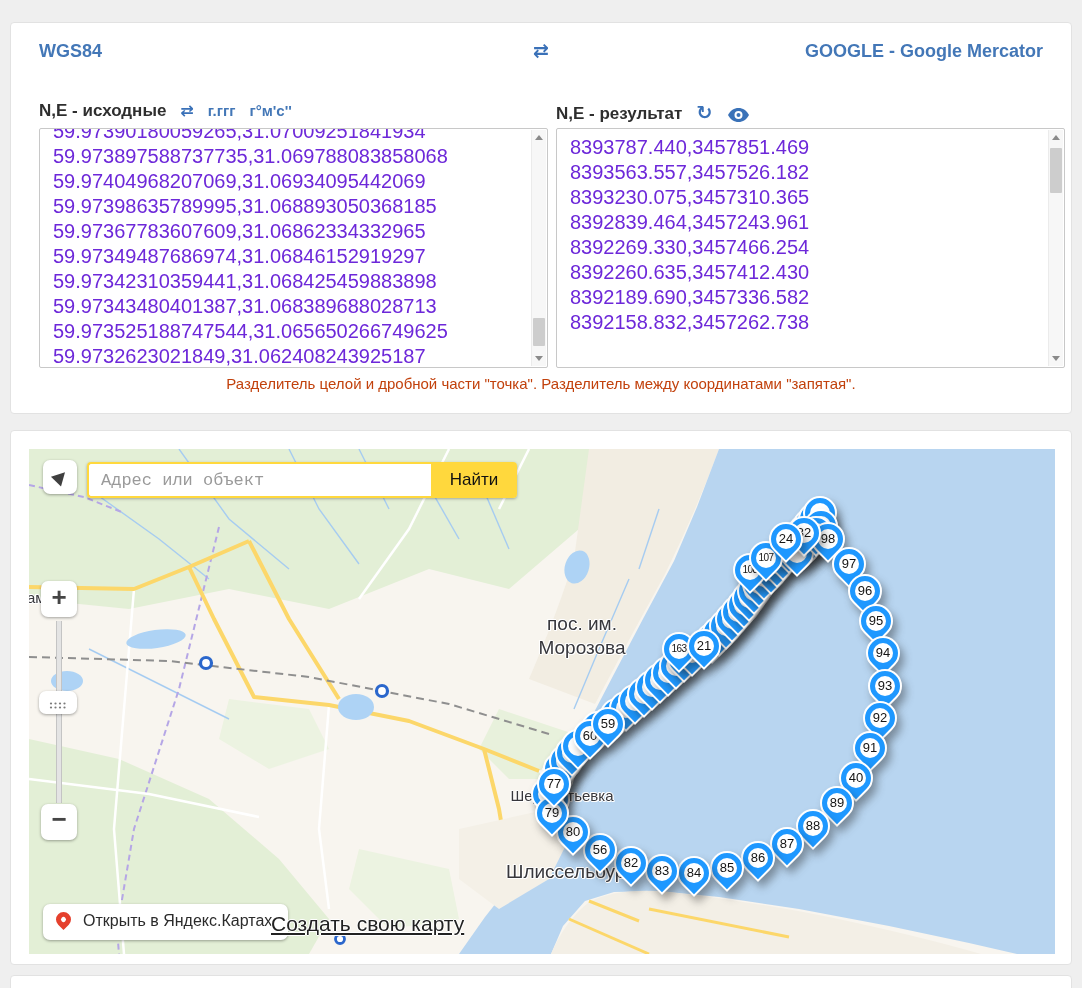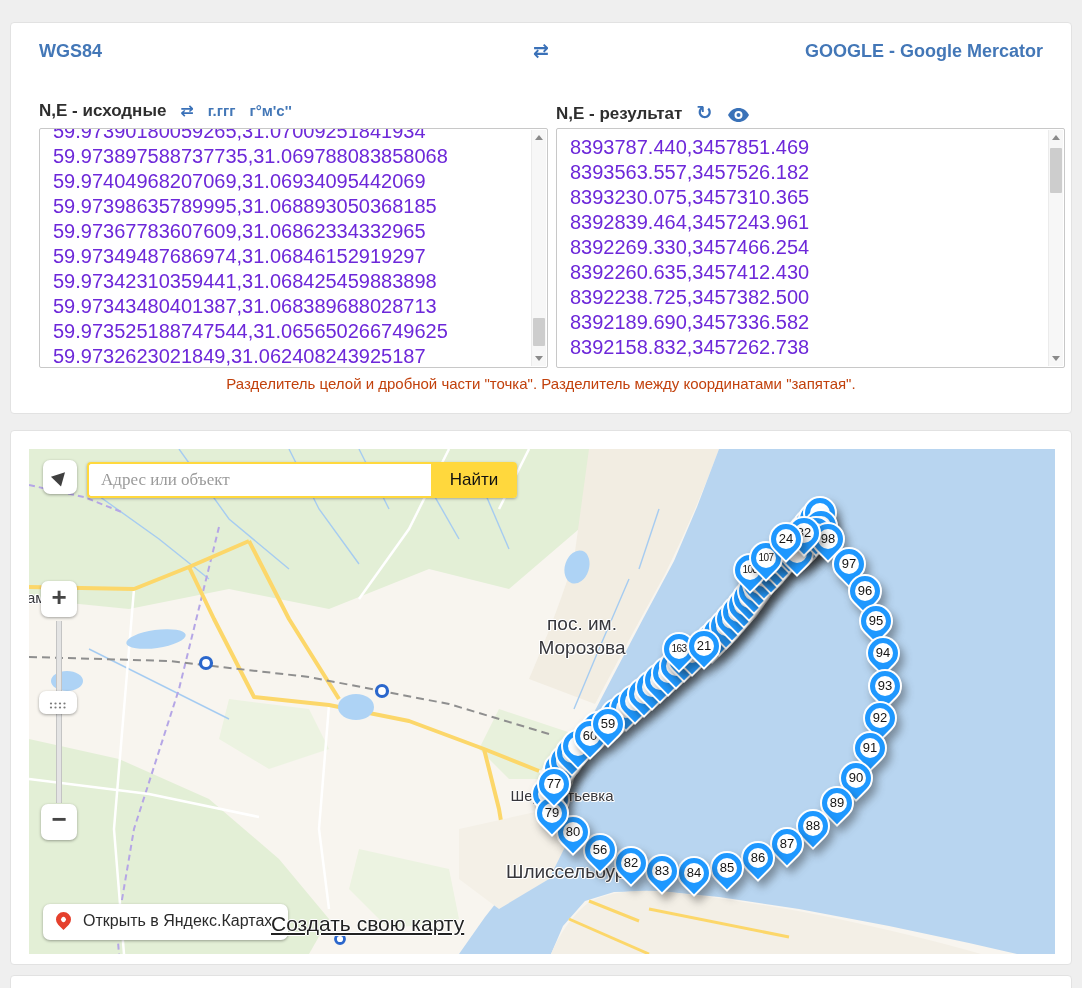--- a/index.html
+++ b/index.html
@@ -59,21 +59,21 @@
   .ctl { position:absolute; background:#fff; border-radius:7px;
     box-shadow:0 1px 3px rgba(0,0,0,.35); z-index:400; }
   #geoloc { left:14px; top:11px; width:34px; height:34px; cursor:pointer; }
   #geoloc .tri { position:absolute; left:11px; top:10px; width:0; height:0;
     border-left:13px solid #3f3f3f; border-top:7px solid transparent;
     border-bottom:7px solid transparent; transform:rotate(-46deg); }
   #searchbar { position:absolute; left:58px; top:13px; z-index:400; display:flex;
     box-shadow:0 1px 3px rgba(0,0,0,.3); border-radius:4px; }
   #search-input { width:344px; height:36px; border:2px solid #ffd83d;
     border-right:none; border-radius:4px 0 0 4px; padding:0 12px; font-size:17px;
-    color:#333; outline:none; font-family:Liberation Serif, serif; }
+    color:#333; outline:none; font-family:Liberation Mono, monospace; }
   #search-input::placeholder { color:#9a9a9a; }
   #search-btn { width:86px; height:36px; background:#ffd83d; border:none;
     border-radius:0 4px 4px 0; font-size:17px; color:#111; cursor:pointer;
     font-family:inherit; }
   #zoom-in  { left:12px; top:132px; width:36px; height:36px; font-size:26px;
     font-weight:bold; color:#454545; text-align:center; line-height:33px; cursor:pointer; }
   #zoom-track { position:absolute; left:27px; top:172px; width:6px; height:182px;
     background:#e4e4e4; border-left:1px solid #c4c4c4; border-right:1px solid #c4c4c4;
     z-index:399; }
   #zoom-handle { left:10px; top:242px; width:38px; height:23px; cursor:grab;
@@ -138,21 +138,20 @@
   </div>
 
   <div class="txtbox" id="res-box">
     <div class="txt-lines" id="res-lines">
         <div>8393787.440,3457851.469</div>
         <div>8393563.557,3457526.182</div>
         <div>8393230.075,3457310.365</div>
         <div>8392839.464,3457243.961</div>
         <div>8392269.330,3457466.254</div>
         <div>8392260.635,3457412.430</div>
-        <div>8392238.725,3457382.500</div>
         <div>8392189.690,3457336.582</div>
         <div>8392158.832,3457262.738</div>
       </div>
     <div class="sbar">
       <div class="sb-arrow sb-up">
           <span></span>
         </div>
       <div class="sb-thumb" style="top:18px;height:45px;"></div>
       <div class="sb-arrow sb-dn">
           <span></span>
@@ -429,21 +428,21 @@
         <div class="mk" style="left: 851px; top: 269px; z-index: 208;">
           <span class="drop"></span>
           <span class="num">92</span>
         </div>
         <div class="mk" style="left: 841px; top: 299px; z-index: 209;">
           <span class="drop"></span>
           <span class="num">91</span>
         </div>
         <div class="mk" style="left: 827px; top: 329px; z-index: 210;">
           <span class="drop"></span>
-          <span class="num">90</span>
+          <span class="num">40</span>
         </div>
         <div class="mk" style="left: 808px; top: 354px; z-index: 211;">
           <span class="drop"></span>
           <span class="num">89</span>
         </div>
         <div class="mk" style="left: 784px; top: 377px; z-index: 212;">
           <span class="drop"></span>
           <span class="num">88</span>
         </div>
         <div class="mk" style="left: 758px; top: 395px; z-index: 213;">

